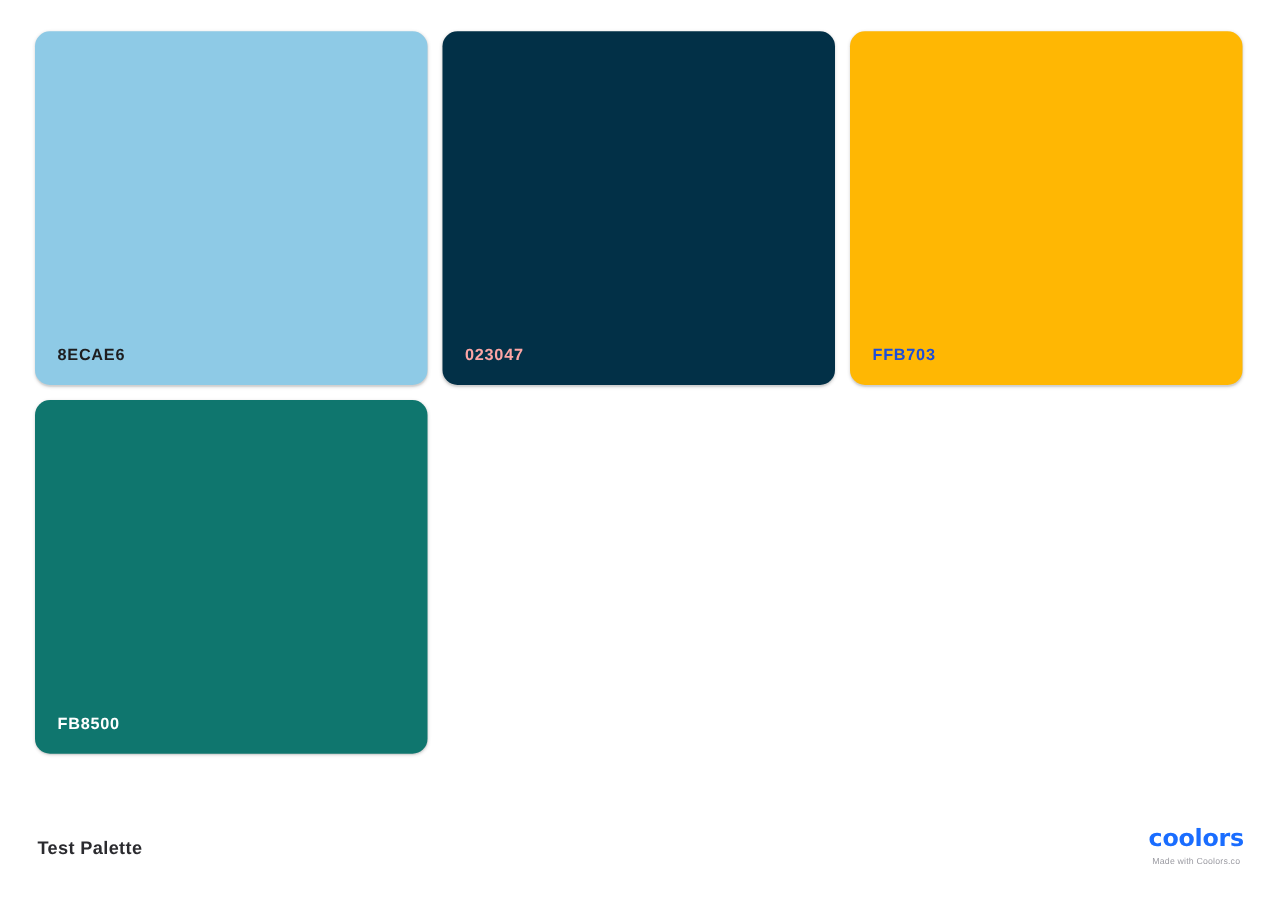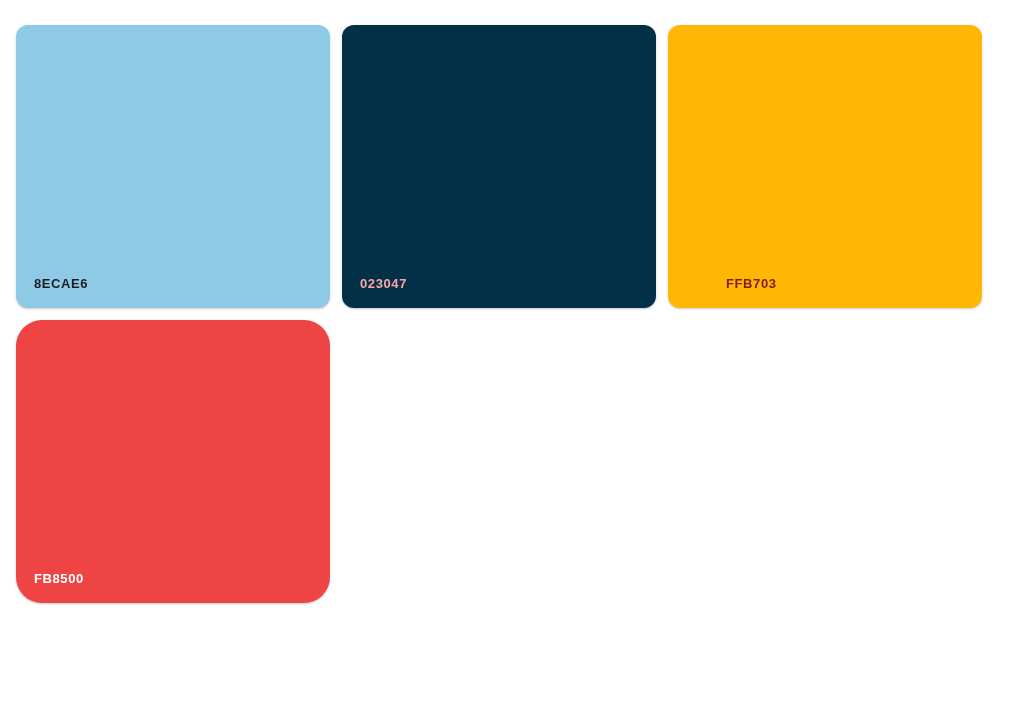--- a/index.html
+++ b/index.html
@@ -19,21 +19,21 @@
   #palette-page {
     position: relative;
     width: 1024px;
     height: 722px;
     box-sizing: border-box;
   }
 
   
   #swatch-grid {
     position: absolute;
-    left: 16px;
+    left: 28px;
     top: 25px;
     width: 976px;
     height: 585px;
     display: grid;
     grid-template-columns: repeat(3, 314px);
     grid-template-rows: 283px 283px;
     column-gap: 17px;
     row-gap: 19px;
     gap: 12px;
   }
@@ -120,23 +120,31 @@
     <div class="swatch-card" style="background: rgb(142, 202, 230);">
       <span class="swatch-label on-light" style="color: rgb(29, 29, 31);">8ECAE6</span>
     </div>
 
 
     <div class="swatch-card" style="background: rgb(2, 48, 71);">
       <span class="swatch-label on-dark" style="color: #fca5a5;">023047</span>
     </div>
 
     <div class="swatch-card" style="background: rgb(255, 183, 3);">
-      <span class="swatch-label on-light" style="color: #7f1d1d; margin-left: 40px;">FFB703</span>
+      <span class="swatch-label on-light" style="color: #1d4ed8;">FFB703</span>
     </div>
 
-    <div class="swatch-card" style="background: #ef4444; border-radius: 26px;">
+    <div class="swatch-card" style="background: #0f766e;">
       <span class="swatch-label on-dark" style="color: rgb(255, 255, 255);">FB8500</span>
     </div>
 
   </div>
 
+  <div id="palette-footer">
+    <div id="palette-title">Test Palette</div>
+
+    <div id="coolors-brand">
+      <span id="coolors-wordmark" style="color: rgb(26, 109, 255);">coolors</span>
+      <span id="coolors-tagline" style="color: rgb(155, 155, 162);">Made with Coolors.co</span>
+    </div>
+  </div>
 
 </div>
 
 </body></html>

